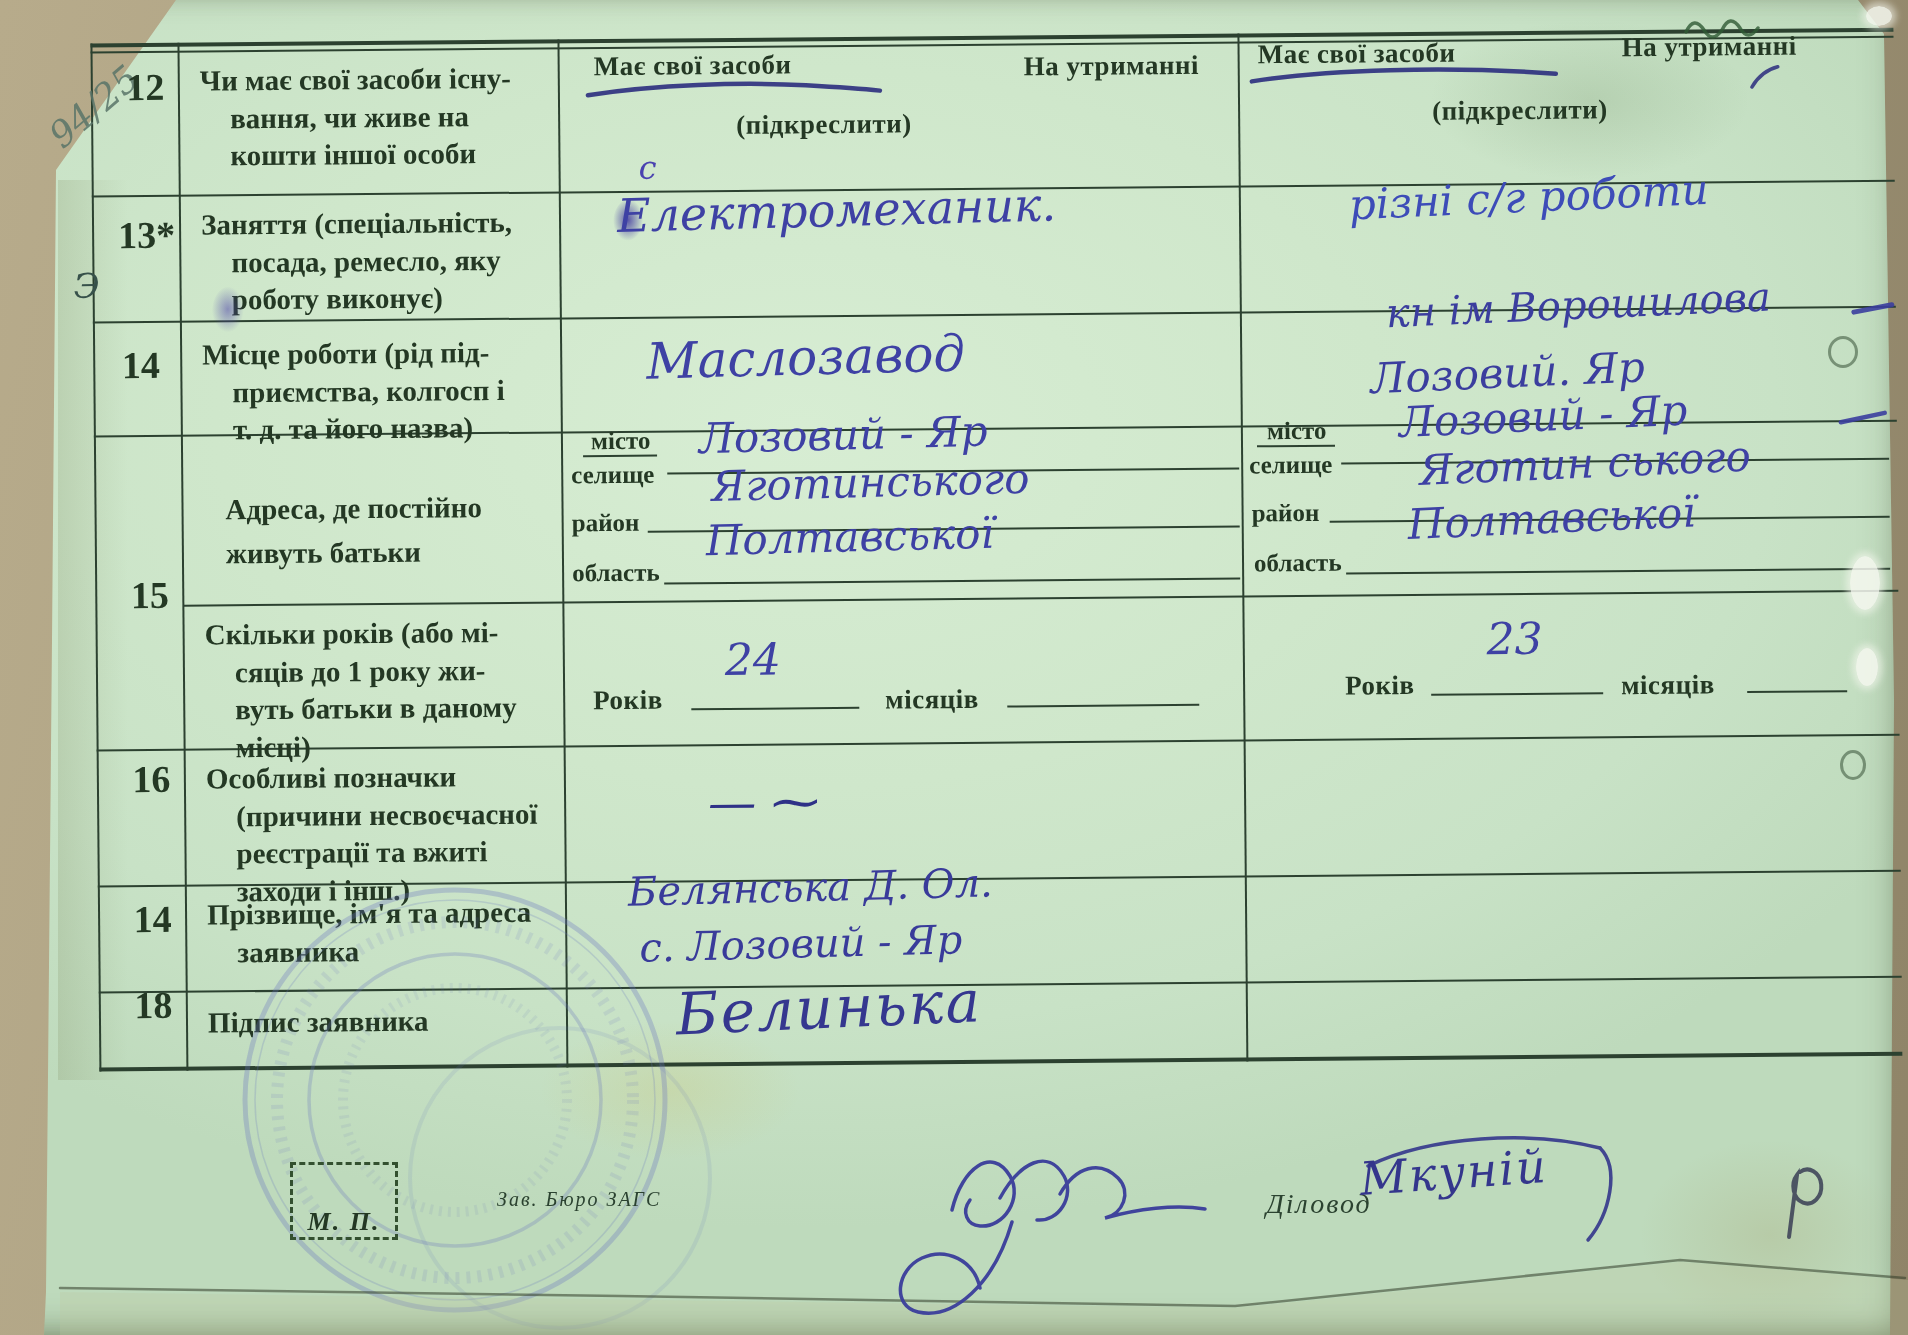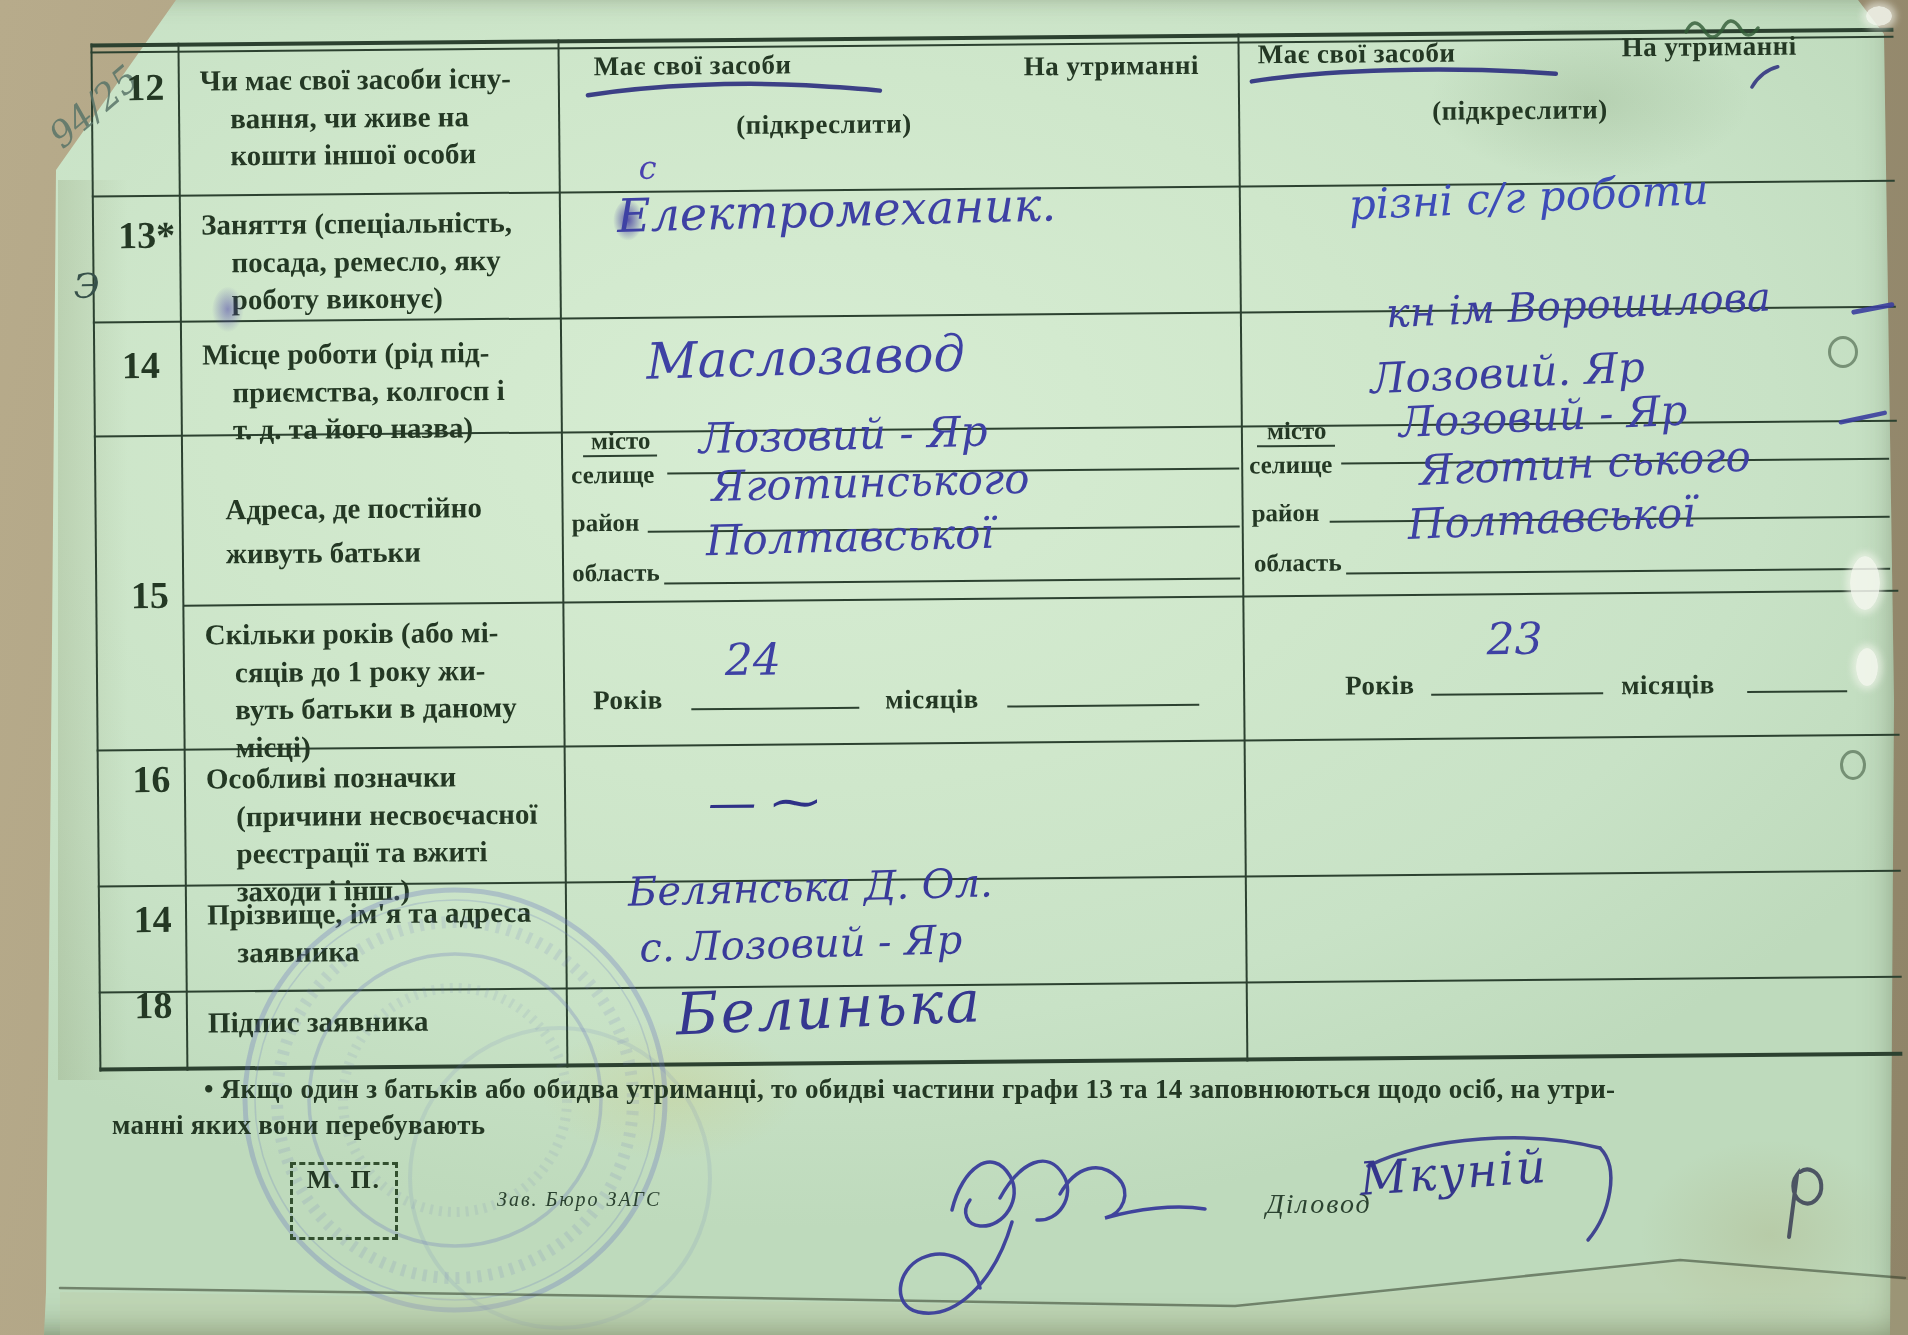--- a/index.html
+++ b/index.html
@@ -19,21 +19,21 @@
   .print{position:absolute;font-family:"Liberation Serif",serif;font-weight:bold;color:#243824;}
   .q{font-size:29px;line-height:1.30;white-space:pre-line;width:352px;padding-left:30px;text-indent:-30px;}
   .qc{font-size:29px;line-height:1.5;white-space:pre-line;}
   .num{font-size:38px;width:109px;text-align:center;}
   .opt{font-size:27px;letter-spacing:.5px;}
   .lbl{font-size:25px;}
   .hand{position:absolute;font-family:"DejaVu Serif",serif;font-style:italic;color:#3e41a4;white-space:nowrap;transform-origin:left center;}
   .blob{position:absolute;border-radius:60% 40% 55% 45%;pointer-events:none;}
   .ring{position:absolute;border:3px solid rgba(55,80,55,.55);border-radius:50%;}
   .scuff{position:absolute;background:rgba(246,248,240,.85);border-radius:50%;box-shadow:0 0 7px 4px rgba(246,248,240,.6);}
-  .mpbox{position:absolute;border:3px dashed #33502f;display:flex;align-items:flex-start;justify-content:center;}
+  .mpbox{position:absolute;border:3px dashed #33502f;display:flex;align-items:flex-end;justify-content:center;font-style:italic;}
   svg{position:absolute;left:0;top:0;pointer-events:none;}
 </style>
 </head>
 <body>
 
 <div id="page">
 
   <div class="paper"></div>
 
   <div class="stain" style="left:540px;top:1020px;width:260px;height:140px;background:radial-gradient(closest-side,rgba(205,190,95,.22),rgba(205,190,95,0));"></div>
@@ -166,22 +166,20 @@
     <g fill="none" stroke="#6670bf">
       <circle cx="455" cy="1100" r="210" stroke-width="5" opacity=".30"></circle>
       <circle cx="455" cy="1100" r="200" stroke-width="1.5" opacity=".22"></circle>
       <circle cx="455" cy="1100" r="178" stroke-width="12" stroke-dasharray="4 7" opacity=".13"></circle>
       <circle cx="455" cy="1100" r="146" stroke-width="3.5" opacity=".26"></circle>
       <circle cx="455" cy="1100" r="112" stroke-width="10" stroke-dasharray="3 6" opacity=".10"></circle>
       <circle cx="560" cy="1178" r="150" stroke-width="4" opacity=".12"></circle>
     </g>
   </svg>
 
-  <div class="print" style="left:112px;top:1072px;width:1790px;font-size:27px;line-height:1.32;white-space:pre-line;text-indent:92px;letter-spacing:.3px;">• Якщо один з батьків або обидва утриманці, то обидві частини графи 13 та 14 заповнюються щодо осіб, на утри-
-манні яких вони перебувають</div>
 
   <div class="mpbox" style="left:290px;top:1162px;width:102px;height:72px;">
     <span class="print" style="position:static;font-size:26px;letter-spacing:2px;">М. П.</span>
   </div>
   <div class="print" style="left:497px;top:1188px;font-size:20px;font-style:italic;font-weight:normal;letter-spacing:2px;color:#2b4230;">Зав. Бюро ЗАГС</div>
   <div class="print" style="left:1266px;top:1188px;font-size:28px;font-style:italic;font-weight:normal;letter-spacing:2px;color:#2b4230;">Діловод</div>
   <div class="hand" style="left:1360px;top:1152px;font-size:46px;color:#34368c;transform:rotate(-4deg);letter-spacing:2px;">Мкуній</div>
 
   <svg width="1908" height="1335" viewBox="0 0 1908 1335">
 

